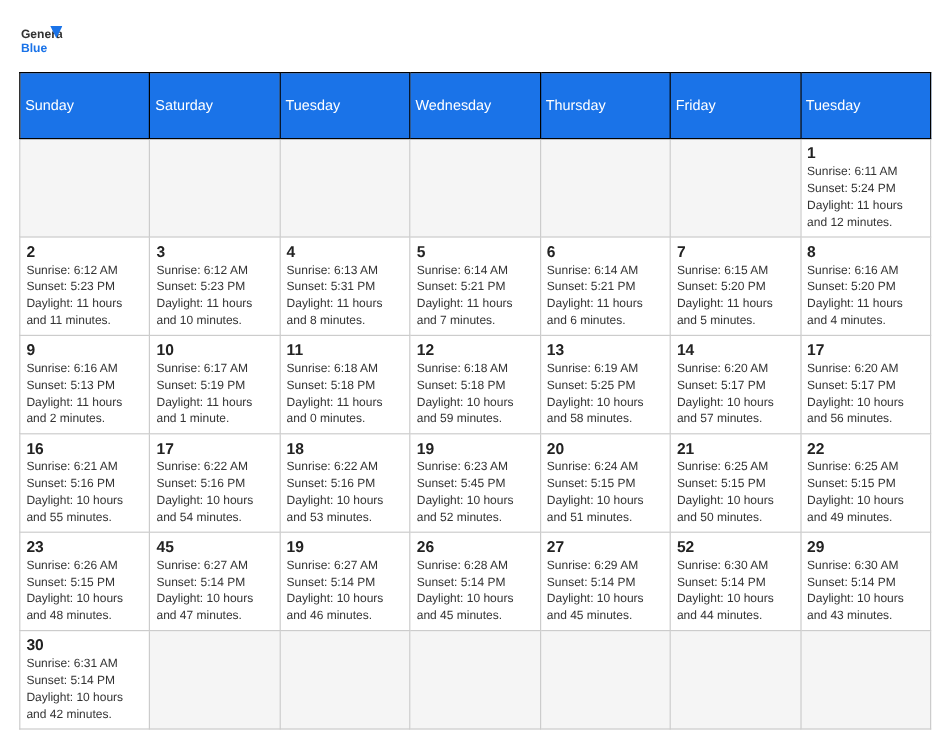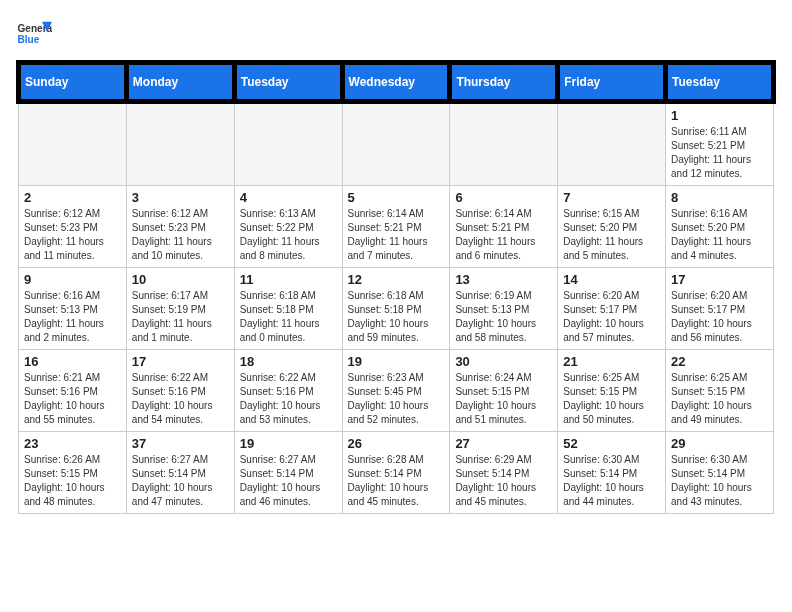--- a/index.html
+++ b/index.html
@@ -39,24 +39,24 @@
     }
     .calendar {
       width: 100%;
       border-collapse: collapse;
       border: 1px solid #ccc;
     }
     .calendar th {
       background: #1a73e8;
       color: #fff;
       font-size: 12px;
-      font-weight: bold;
-      padding: 10px 4px;
+      font-weight: normal;
+      padding: 20px 4px;
       text-align: left;
-      border: 5px solid #000000;
+      border: 1px solid #000000;
     }
     .calendar td {
       border: 1px solid #ccc;
       vertical-align: top;
       padding: 4px 5px;
       width: calc(100% / 7);
       min-height: 70px;
       font-size: 10.5px;
       color: #333;
       background: #fff;
@@ -91,60 +91,60 @@
   <div class="title-block">
     <div class="month-title"></div>
     <div class="location"></div>
   </div>
 </div>
 
 <table class="calendar">
   <thead>
     <tr>
     <th>Sunday</th>
-        <th>Monday</th>
+        <th>Saturday</th>
         <th>Tuesday</th>
         <th>Wednesday</th>
         <th>Thursday</th>
         <th>Friday</th>
         <th>Tuesday</th>
       </tr>
   </thead>
   <tbody id="calendar-body">
   <tr>
         <td class="empty"></td>
         <td class="empty"></td>
         <td class="empty"></td>
         <td class="empty"></td>
         <td class="empty"></td>
         <td class="empty"></td>
         <td>
           <span class="day-num">1</span>
           <div class="day-info">Sunrise: 6:11 AM
-Sunset: 5:21 PM
+Sunset: 5:24 PM
 Daylight: 11 hours and 12 minutes.</div>
         </td>
       </tr>
       <tr>
         <td>
           <span class="day-num">2</span>
           <div class="day-info">Sunrise: 6:12 AM
 Sunset: 5:23 PM
 Daylight: 11 hours and 11 minutes.</div>
         </td>
         <td>
           <span class="day-num">3</span>
           <div class="day-info">Sunrise: 6:12 AM
 Sunset: 5:23 PM
 Daylight: 11 hours and 10 minutes.</div>
         </td>
         <td>
           <span class="day-num">4</span>
           <div class="day-info">Sunrise: 6:13 AM
-Sunset: 5:22 PM
+Sunset: 5:31 PM
 Daylight: 11 hours and 8 minutes.</div>
         </td>
         <td>
           <span class="day-num">5</span>
           <div class="day-info">Sunrise: 6:14 AM
 Sunset: 5:21 PM
 Daylight: 11 hours and 7 minutes.</div>
         </td>
         <td>
           <span class="day-num">6</span>
@@ -186,21 +186,21 @@
         </td>
         <td>
           <span class="day-num">12</span>
           <div class="day-info">Sunrise: 6:18 AM
 Sunset: 5:18 PM
 Daylight: 10 hours and 59 minutes.</div>
         </td>
         <td>
           <span class="day-num">13</span>
           <div class="day-info">Sunrise: 6:19 AM
-Sunset: 5:13 PM
+Sunset: 5:25 PM
 Daylight: 10 hours and 58 minutes.</div>
         </td>
         <td>
           <span class="day-num">14</span>
           <div class="day-info">Sunrise: 6:20 AM
 Sunset: 5:17 PM
 Daylight: 10 hours and 57 minutes.</div>
         </td>
         <td>
           <span class="day-num">17</span>
@@ -228,21 +228,21 @@
 Sunset: 5:16 PM
 Daylight: 10 hours and 53 minutes.</div>
         </td>
         <td>
           <span class="day-num">19</span>
           <div class="day-info">Sunrise: 6:23 AM
 Sunset: 5:45 PM
 Daylight: 10 hours and 52 minutes.</div>
         </td>
         <td>
-          <span class="day-num">30</span>
+          <span class="day-num">20</span>
           <div class="day-info">Sunrise: 6:24 AM
 Sunset: 5:15 PM
 Daylight: 10 hours and 51 minutes.</div>
         </td>
         <td>
           <span class="day-num">21</span>
           <div class="day-info">Sunrise: 6:25 AM
 Sunset: 5:15 PM
 Daylight: 10 hours and 50 minutes.</div>
         </td>
@@ -254,21 +254,21 @@
         </td>
       </tr>
       <tr>
         <td>
           <span class="day-num">23</span>
           <div class="day-info">Sunrise: 6:26 AM
 Sunset: 5:15 PM
 Daylight: 10 hours and 48 minutes.</div>
         </td>
         <td>
-          <span class="day-num">37</span>
+          <span class="day-num">45</span>
           <div class="day-info">Sunrise: 6:27 AM
 Sunset: 5:14 PM
 Daylight: 10 hours and 47 minutes.</div>
         </td>
         <td>
           <span class="day-num">19</span>
           <div class="day-info">Sunrise: 6:27 AM
 Sunset: 5:14 PM
 Daylight: 10 hours and 46 minutes.</div>
         </td>
@@ -289,15 +289,29 @@
           <div class="day-info">Sunrise: 6:30 AM
 Sunset: 5:14 PM
 Daylight: 10 hours and 44 minutes.</div>
         </td>
         <td>
           <span class="day-num">29</span>
           <div class="day-info">Sunrise: 6:30 AM
 Sunset: 5:14 PM
 Daylight: 10 hours and 43 minutes.</div>
         </td>
+      </tr>
+      <tr>
+        <td>
+          <span class="day-num">30</span>
+          <div class="day-info">Sunrise: 6:31 AM
+Sunset: 5:14 PM
+Daylight: 10 hours and 42 minutes.</div>
+        </td>
+        <td class="empty"></td>
+        <td class="empty"></td>
+        <td class="empty"></td>
+        <td class="empty"></td>
+        <td class="empty"></td>
+        <td class="empty"></td>
       </tr>
     </tbody>
 </table>
 
 </body></html>

